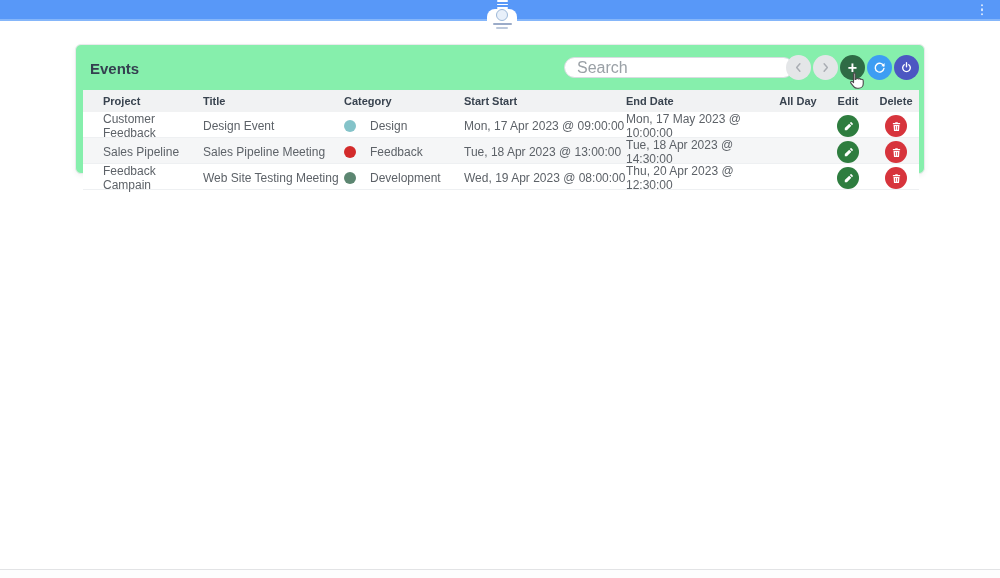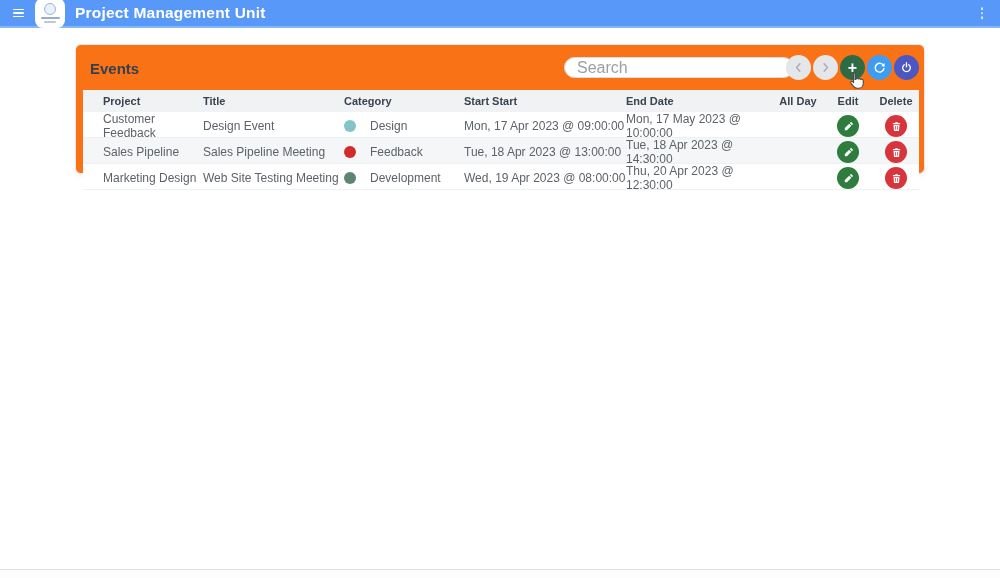--- a/index.html
+++ b/index.html
@@ -6,24 +6,24 @@
   html,body { width:1000px; height:578px; }
   body {
     font-family:"Liberation Sans", sans-serif;
     background:#ffffff;
     position:relative;
     overflow:hidden;
   }
 
   
   .topbar {
-    position:absolute; left:0; top:0; width:1000px; height:28px;
+    position:absolute; left:0; top:0; width:1000px; height:21px;
     background:#5898f8;
     border-bottom:2px solid #85b6fa;
-    display:flex; align-items:center;
+    display:flex; align-items:center;flex-direction:column;
   }
   .hamburger {
     width:26px; height:26px; margin-left:5px;
     display:flex; flex-direction:column; justify-content:center; gap:2px;
     align-items:center; cursor:pointer;
   }
   .hamburger span { display:block; width:11px; height:1.6px; background:#ffffff; border-radius:1px; }
   .app-logo {
     width:30px; height:30px; margin-left:4px;
     background:#ffffff; border-radius:8px;
@@ -42,21 +42,21 @@
   }
   .kebab {
     position:absolute; right:13px; top:50%; transform:translateY(-50%);
     display:flex; flex-direction:column; gap:2px; padding:4px; cursor:pointer;
   }
   .kebab i { width:2.5px; height:2.5px; background:#dce9fd; border-radius:1px; }
 
   
   .card {
     position:absolute; left:75px; top:44px; width:850px; height:130px;
-    background:#f97316;
+    background:#86efac;
     border:1px solid #e9eaec;
     border-radius:6px;
     box-shadow:0 2px 5px rgba(0,0,0,.05);
   }
   .panel-title {
     position:absolute; left:14px; top:15px;
     font-size:15px; font-weight:700; color:#344050;
   }
   .search-input {
     position:absolute; left:488px; top:12px; width:230px; height:21px;
@@ -239,21 +239,21 @@
       <div class="cell center">
         <button class="action-btn del" style="background-color: rgb(215, 52, 60);">
           <svg width="11" height="11" viewBox="0 0 14 14">
               <path d="M5.4 1.6h3.2v1h3v1.4H2.4V2.6h3v-1zM3.2 5h7.6l-.6 7.6H3.8L3.2 5zm2.2 1.4v4.8h.9V6.4h-.9zm2.5 0v4.8h.9V6.4h-.9z" fill="#ffffff"></path>
             </svg>
         </button>
       </div>
     </div>
 
     <div class="grid-row trow">
-      <div class="cell">Marketing Design</div>
+      <div class="cell">Feedback Campain</div>
       <div class="cell">Web Site Testing Meeting</div>
       <div class="cell cat-cell">
         <span class="cat-dot" style="background-color: rgb(92, 134, 113);"></span>
         <span>Development</span>
       </div>
       <div class="cell">Wed, 19 Apr 2023 @ 08:00:00</div>
       <div class="cell">Thu, 20 Apr 2023 @ 12:30:00</div>
       <div class="cell center"><span class="allday-box"></span></div>
       <div class="cell center">
         <button class="action-btn edit" style="background-color: rgb(46, 125, 63);">

